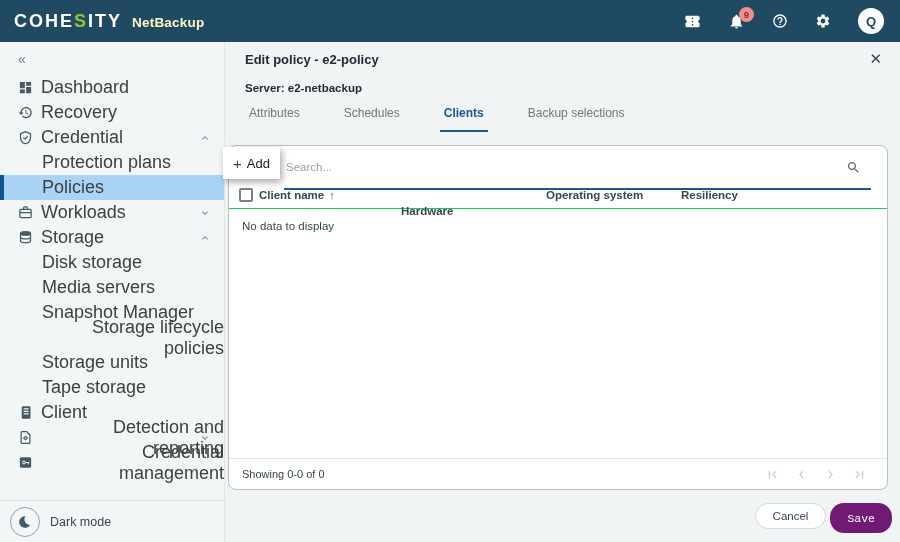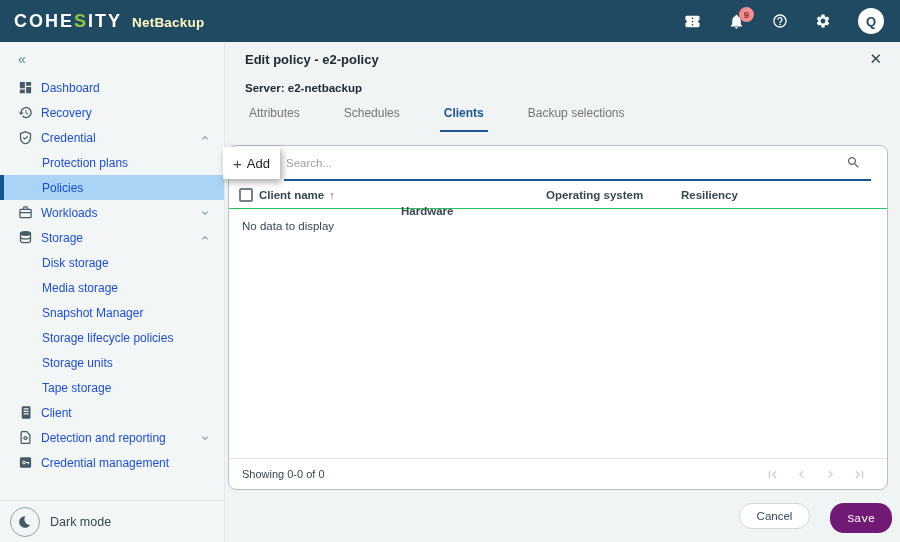--- a/index.html
+++ b/index.html
@@ -28,21 +28,21 @@
   .main { display:flex; height:500px; }
 
   
   .sidebar { width:225px; background:#F3F6F7; border-right:1px solid #E2E7E9;
     display:flex; flex-direction:column; }
   .collapse-row { height:33px; display:flex; align-items:center; padding-left:18px;
     color:#607D8B; font-size:14px; }
   .collapse-btn { background:none; border:none; color:#607D8B; font-size:14px; cursor:pointer; }
   .nav { flex:1; }
   .nav-item { height:25px; display:flex; align-items:center; padding-left:18px;
-    font-size:12px; color:#1d4ed8; cursor:pointer; position:relative; }
+    font-size:18px; color:#404040; cursor:pointer; position:relative;text-align:right; }
   .nav-item .nav-ic { width:15px; height:15px; margin-right:8px; display:flex;
     align-items:center; justify-content:center; flex-shrink:0; }
   .nav-item .nav-ic svg { display:block; }
   .nav-child { padding-left:42px; }
   .nav-selected { background:#A9D4F5; border-left:4px solid #16548E; padding-left:38px; }
   .expander { position:absolute; right:13px; top:50%; transform:translateY(-50%);
     display:flex; }
   .sidebar-bottom { height:42px; border-top:1px solid #DDE3E5; display:flex;
     align-items:center; padding-left:10px; gap:10px; cursor:pointer; }
   .moon-circle { width:30px; height:30px; border-radius:50%; border:1px solid #8FA3AD;
@@ -62,21 +62,21 @@
   .tab.active { color:#1A5694; font-weight:bold; border-bottom-color:#1A5694; }
 
   
   .card { position:absolute; left:3px; right:12px; top:103px; height:345px;
     background:#fff; border:1px solid #B4BFC6; border-radius:8px; }
   .add-btn { position:absolute; left:-6px; top:1px; width:57px; height:32px;
     background:#fff; border:none; box-shadow:2px 3px 7px rgba(0,0,0,.35);
     font-size:13px; color:#212121; cursor:pointer; z-index:3;
     display:flex; align-items:center; justify-content:center; gap:5px; }
   .add-plus { font-size:15px; color:#37474F; }
-  .search-row { position:absolute; left:55px; right:16px; top:0; height:35px;
+  .search-row { position:absolute; left:55px; right:16px; top:0; height:44px;
     border-bottom:2px solid #1A5694; display:flex; align-items:center; }
   .search-input { flex:1; border:none; outline:none; font-size:11.5px; color:#424242;
     background:transparent; padding-left:2px; font-family:"Liberation Sans", sans-serif; }
   .search-input::placeholder { color:#9E9E9E; }
   .search-ic { margin-right:10px; display:flex; cursor:pointer; background:none; border:none; }
   .thead { position:absolute; top:36px; left:0; right:0; height:27px;
     border-bottom:1px solid #22c55e; display:flex; align-items:center; padding-left:10px;
     font-size:11.5px; font-weight:bold; color:#37474F; }
   .checkbox { width:14px; height:14px; border:2px solid #75808A; border-radius:2px;
     background:#fff; margin-right:6px; cursor:pointer; flex-shrink:0; }
@@ -85,21 +85,21 @@
   .col-os { width:135px; }
   .sort-arrow { font-weight:normal; font-size:11px; color:#455A64; }
   .empty-msg { position:absolute; top:74px; left:13px; font-size:11.5px; color:#37474F; }
   .tfoot { position:absolute; bottom:0; left:0; right:0; height:31px;
     border-top:1px solid #E3E3E3; display:flex; align-items:center; padding:0 20px 0 13px;
     font-size:11px; color:#37474F; }
   .pager { margin-left:auto; display:flex; gap:14px; }
   .pg-btn { background:none; border:none; padding:0; display:flex; cursor:default; }
 
   
-  .actions { position:absolute; bottom:9px; right:8px; display:flex; gap:20px; }
+  .actions { position:absolute; bottom:9px; right:8px; display:flex; gap:4px; }
   .btn-cancel { height:26px; padding:0 17px; border-radius:14px; border:1px solid #CFD8DC;
     background:#fff; color:#33475B; font-size:11.5px; cursor:pointer;
     font-family:"Liberation Sans", sans-serif; }
   .btn-save { height:30px; padding:0 17px; border-radius:14px; border:none;
     background:#701a75; color:#fff; font-size:11.5px; cursor:pointer;
     font-family:Liberation Mono, monospace; }
 </style>
 </head>
 <body>
 
@@ -220,21 +220,21 @@
             <svg width="12" height="12" viewBox="0 0 24 24" fill="#78909C">
               <path d="M7.41 15.41L12 10.83l4.59 4.58L18 14l-6-6-6 6z"></path>
             </svg>
           </span>
       </div>
 
       <div class="nav-item nav-child">
         <span class="nav-label">Disk storage</span>
       </div>
       <div class="nav-item nav-child">
-        <span class="nav-label">Media storage</span>
+        <span class="nav-label">Media servers</span>
       </div>
       <div class="nav-item nav-child">
         <span class="nav-label">Snapshot Manager</span>
       </div>
       <div class="nav-item nav-child">
         <span class="nav-label">Storage lifecycle policies</span>
       </div>
       <div class="nav-item nav-child">
         <span class="nav-label">Storage units</span>
       </div>

